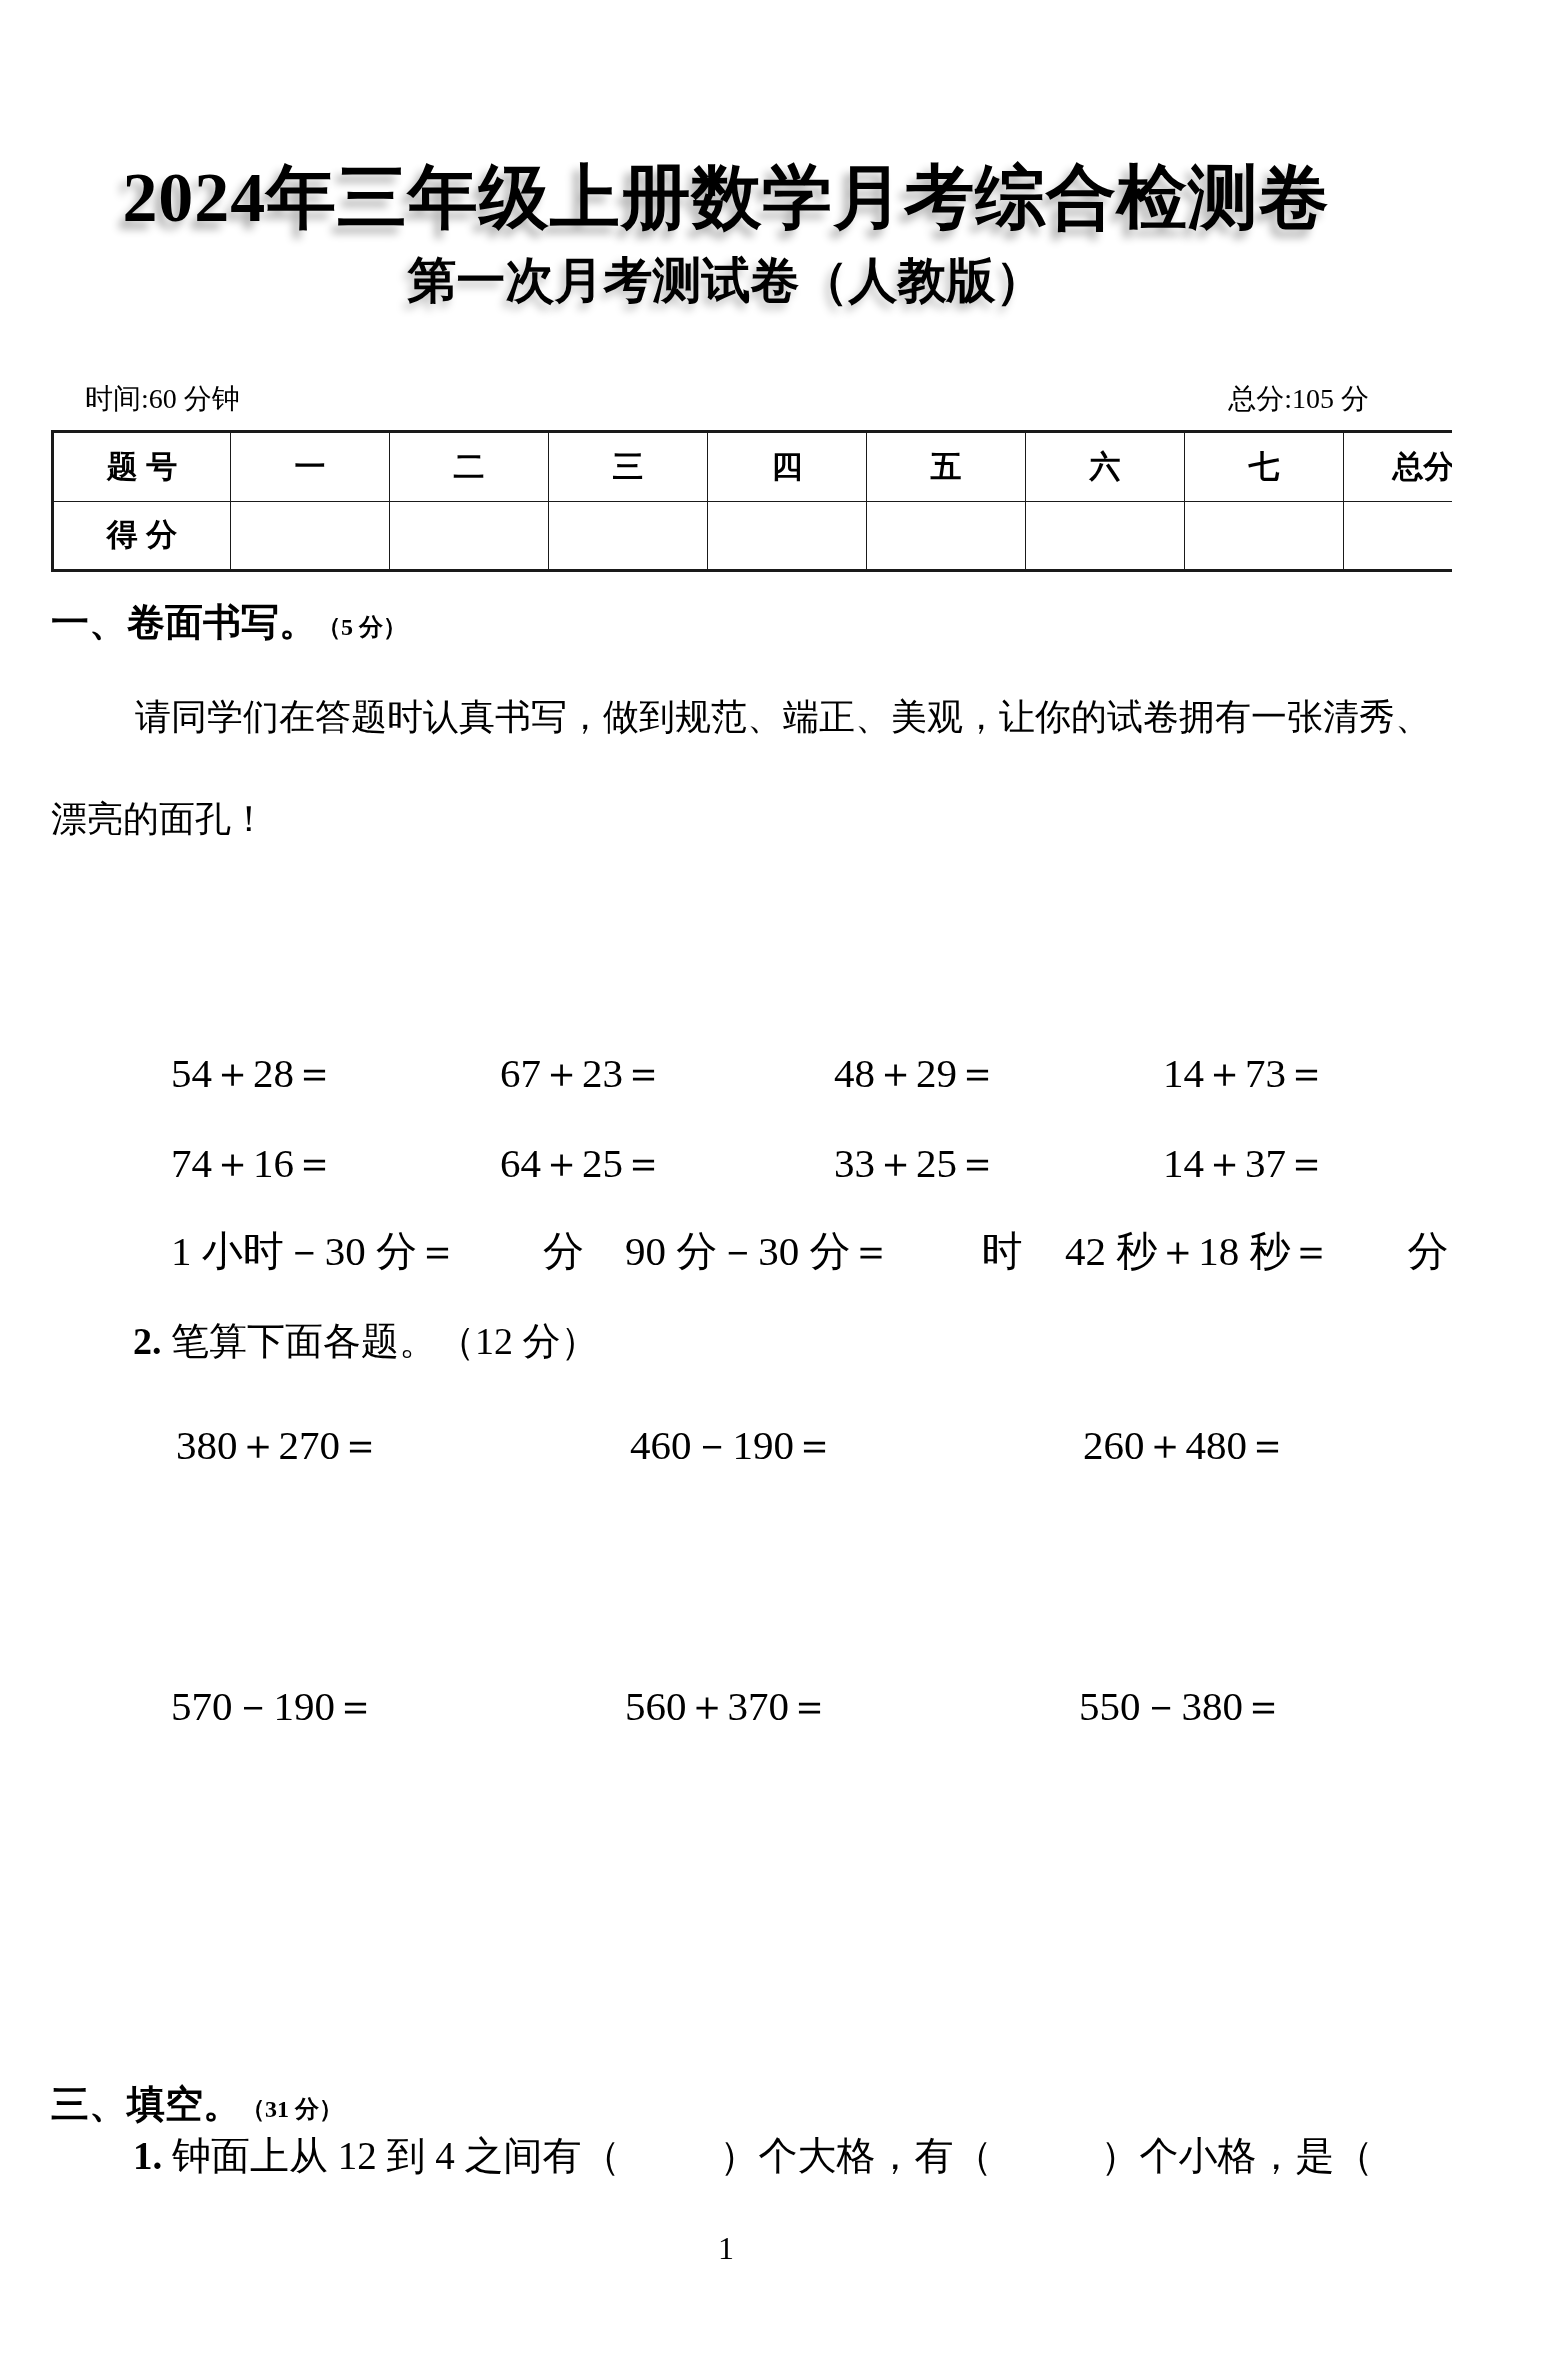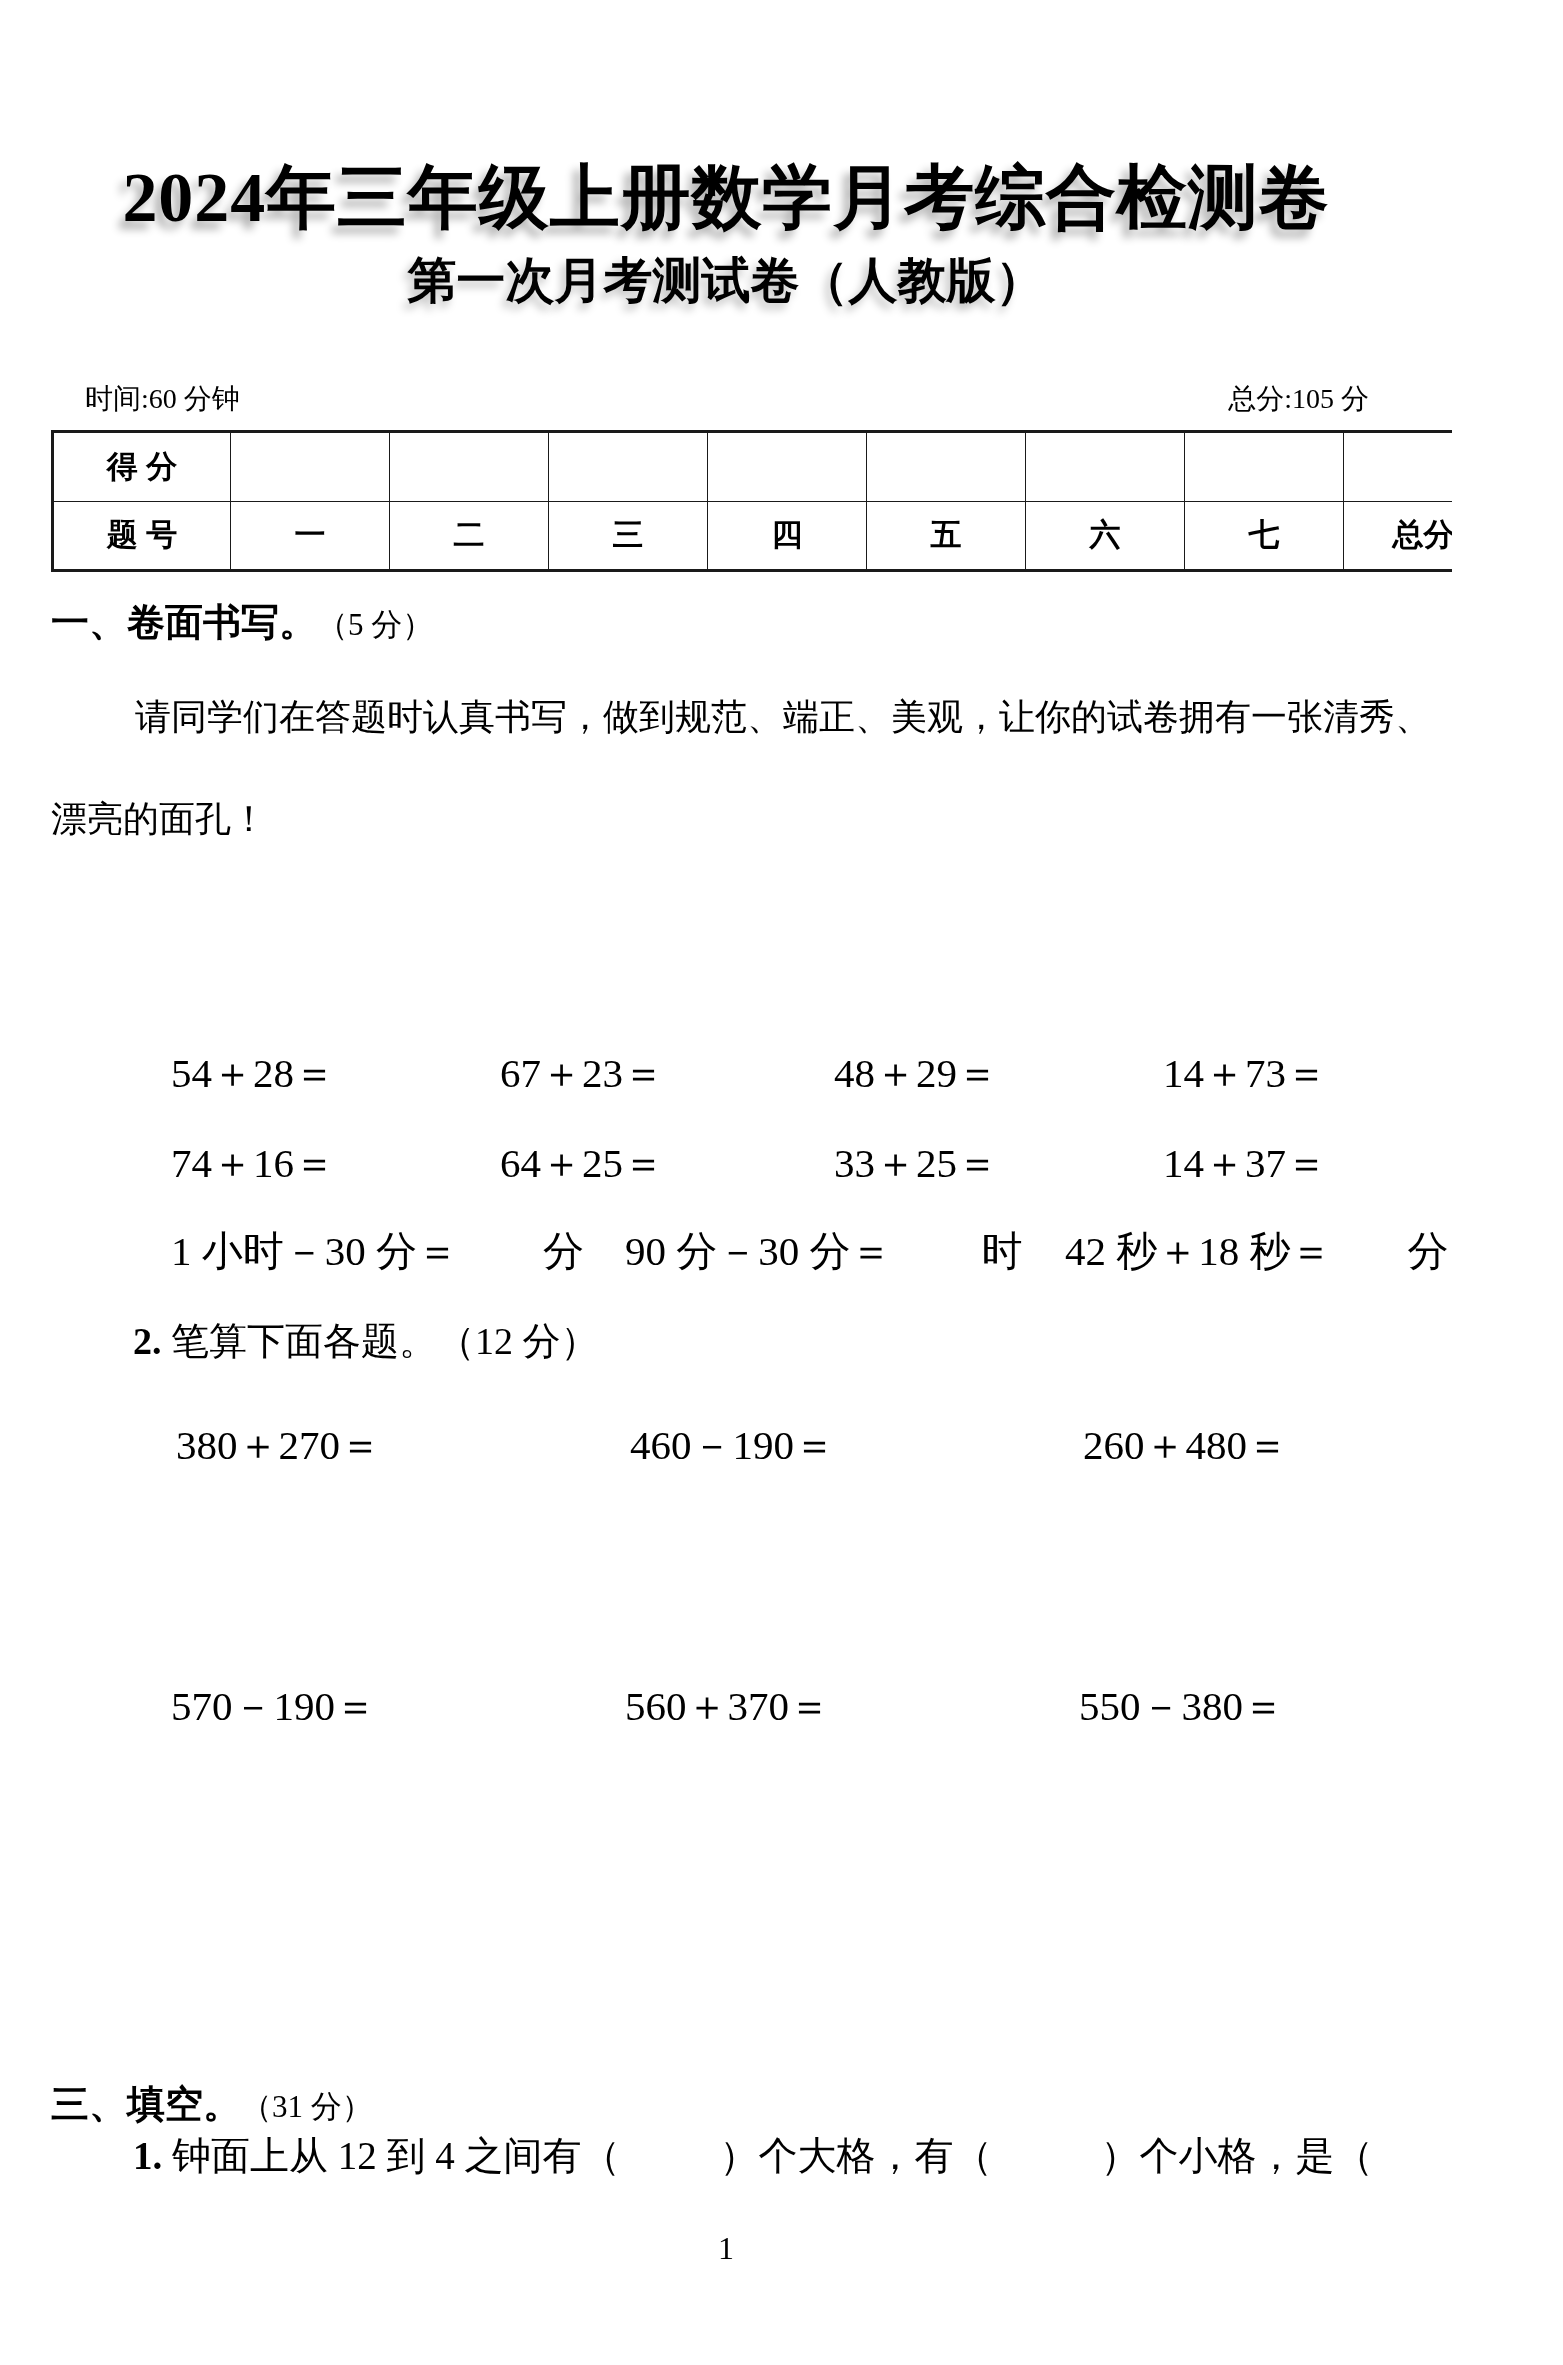--- a/index.html
+++ b/index.html
@@ -43,21 +43,21 @@
     padding:0;height:67px;
   }
 
   .sec-heading{
     position:absolute;left:51px;
     font-family:"Liberation Sans","DejaVu Sans",sans-serif;
     font-weight:bold;font-size:38px;white-space:nowrap;
   }
   .sec-heading .score-note{
     font-family:"Liberation Serif","DejaVu Serif",serif;
-    font-weight:normal;font-size:31px;
+    font-weight:bold;font-size:24px;
   }
   .body-line{position:absolute;font-size:36px;white-space:nowrap;}
   .q-label{position:absolute;left:133px;font-size:38px;white-space:nowrap;}
   .q-label .q-num{font-weight:bold;}
   .eq{position:absolute;font-size:41px;white-space:nowrap;}
   .gap{display:inline-block;}
   .fill-line{position:absolute;left:133px;font-size:39px;white-space:nowrap;}
   .fill-line .q-num{font-weight:bold;}
   .page-number{
     position:absolute;top:2230px;left:0;width:100%;
@@ -82,40 +82,40 @@
         <col style="width:159px">
         <col style="width:159px">
       <col style="width:159px">
         <col style="width:159px">
         <col style="width:159px">
         <col style="width:159px">
       <col style="width:161px">
     </colgroup>
     <tbody>
         <tr>
+      <td>题 号</td>
+      <td>一</td>
+      <td>二</td>
+      <td>三</td>
+      <td>四</td>
+      <td>五</td>
+      <td>六</td>
+      <td>七</td>
+      <td>总分</td>
+    </tr>
+    <tr>
       <td>得 分</td>
       <td></td>
       <td></td>
       <td></td>
       <td></td>
       <td></td>
       <td></td>
       <td></td>
       <td></td>
-    </tr>
-    <tr>
-      <td>题 号</td>
-      <td>一</td>
-      <td>二</td>
-      <td>三</td>
-      <td>四</td>
-      <td>五</td>
-      <td>六</td>
-      <td>七</td>
-      <td>总分</td>
     </tr>
   </tbody>
     </table>
 
   <div class="sec-heading" style="top:597px;"><span>一、卷面书写。</span><span class="score-note">（5 分）</span></div>
 
   <div class="body-line" style="left:135px;top:693px;">请同学们在答题时认真书写，做到规范、端正、美观，让你的试卷拥有一张清秀、</div>
   <div class="body-line" style="left:51px;top:795px;">漂亮的面孔！</div>
 
 

